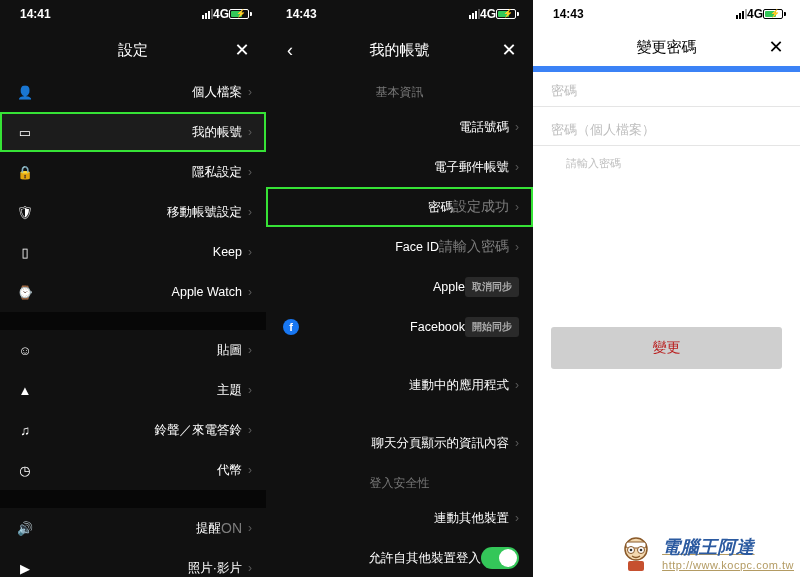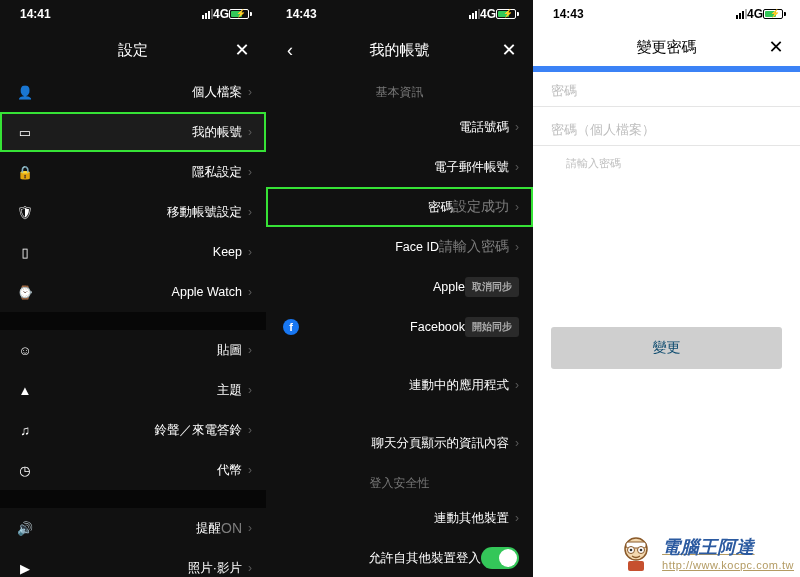--- a/index.html
+++ b/index.html
@@ -93,21 +93,21 @@
   
   .field {
     padding: 10px 18px 6px;
     border-bottom:1px solid #e5e5e5;
     margin: 0 0 4px;
   }
   .field .ph { color:#bdbdbd; font-size:13px; }
   .hint { color:#c0c0c0; font-size:11px; padding: 6px 33px; }
   .bigbtn {
     margin: 150px 18px 0;
-    background:#cfcfcf; color:#0c4a6e;
+    background:#cfcfcf; color:#b91c1c;
     text-align:center; padding:12px 8px; font-size:14px;
     border-radius:3px;
   }
 
   
   .wm {
     position:absolute; right:6px; bottom:4px;
     font-size:11px; color:#b39b63; letter-spacing:.5px;
     text-shadow:0 0 2px #fff;
     display:flex; align-items:center; gap:6px;text-decoration:underline;

